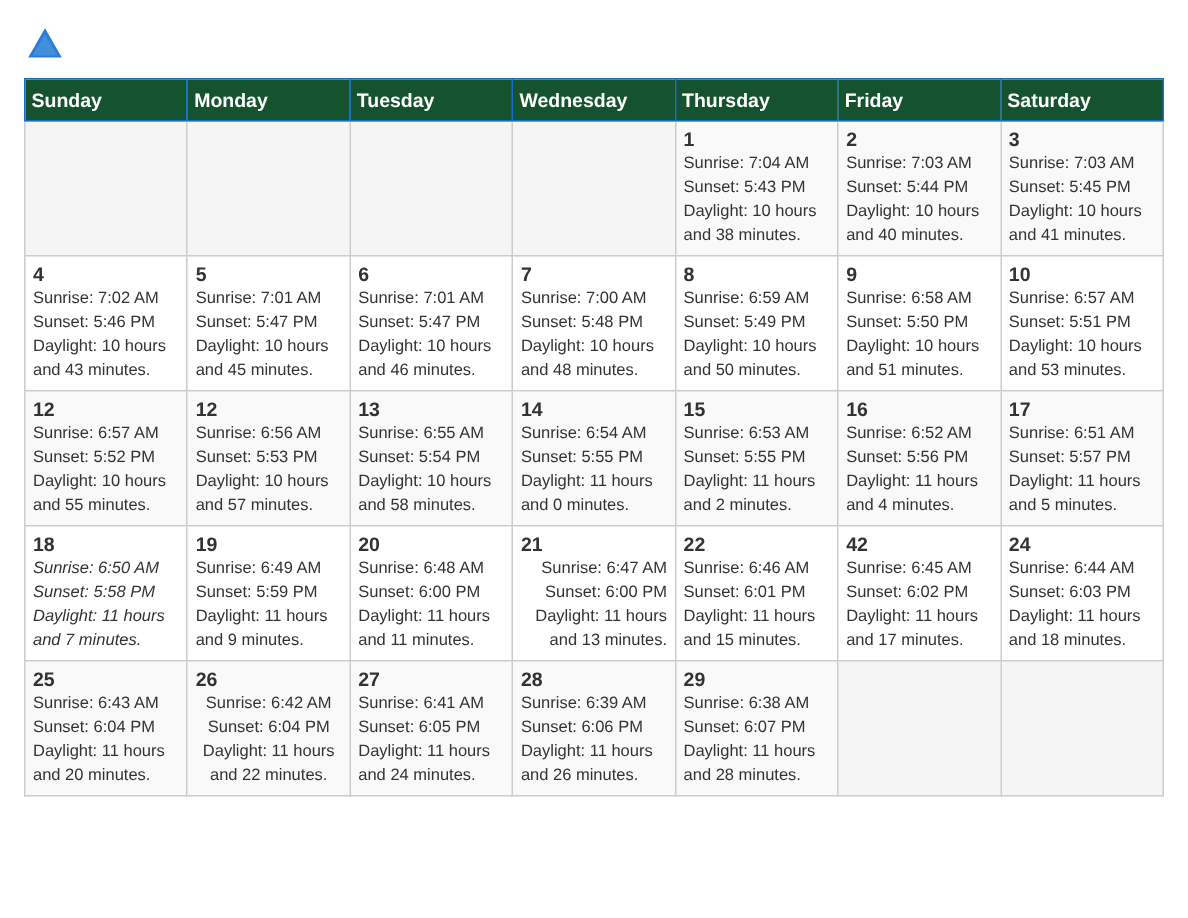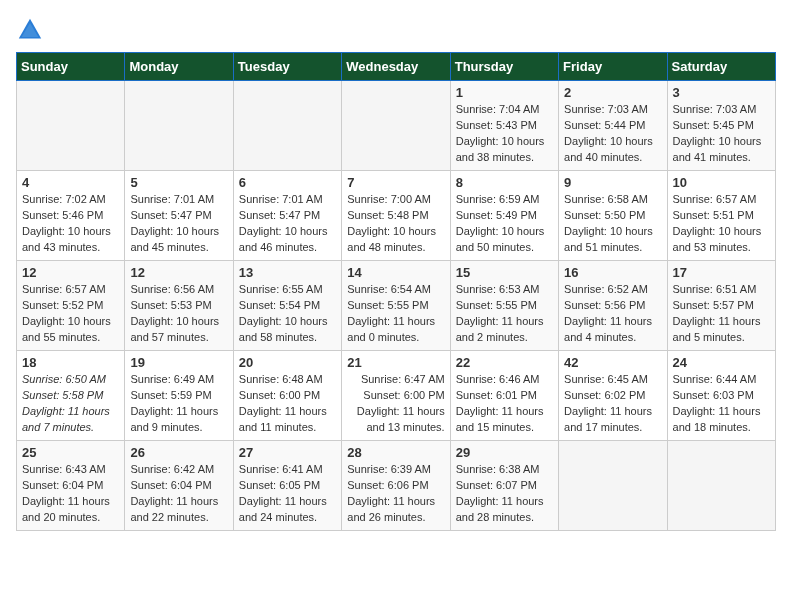--- a/index.html
+++ b/index.html
@@ -301,21 +301,21 @@
       <tr>
         <td>
           <span class="day-number">25</span>
           <div class="day-info" style="white-space: pre-line;">Sunrise: 6:43 AM
 Sunset: 6:04 PM
 Daylight: 11 hours
 and 20 minutes.</div>
         </td>
         <td>
           <span class="day-number">26</span>
-          <div class="day-info" style="white-space: pre-line;">Sunrise: 6:42 AM
+          <div class="day-info" style="white-space: pre-line; text-align: center;">Sunrise: 6:42 AM
 Sunset: 6:04 PM
 Daylight: 11 hours
 and 22 minutes.</div>
         </td>
         <td>
           <span class="day-number">27</span>
           <div class="day-info" style="white-space: pre-line;">Sunrise: 6:41 AM
 Sunset: 6:05 PM
 Daylight: 11 hours
 and 24 minutes.</div>

